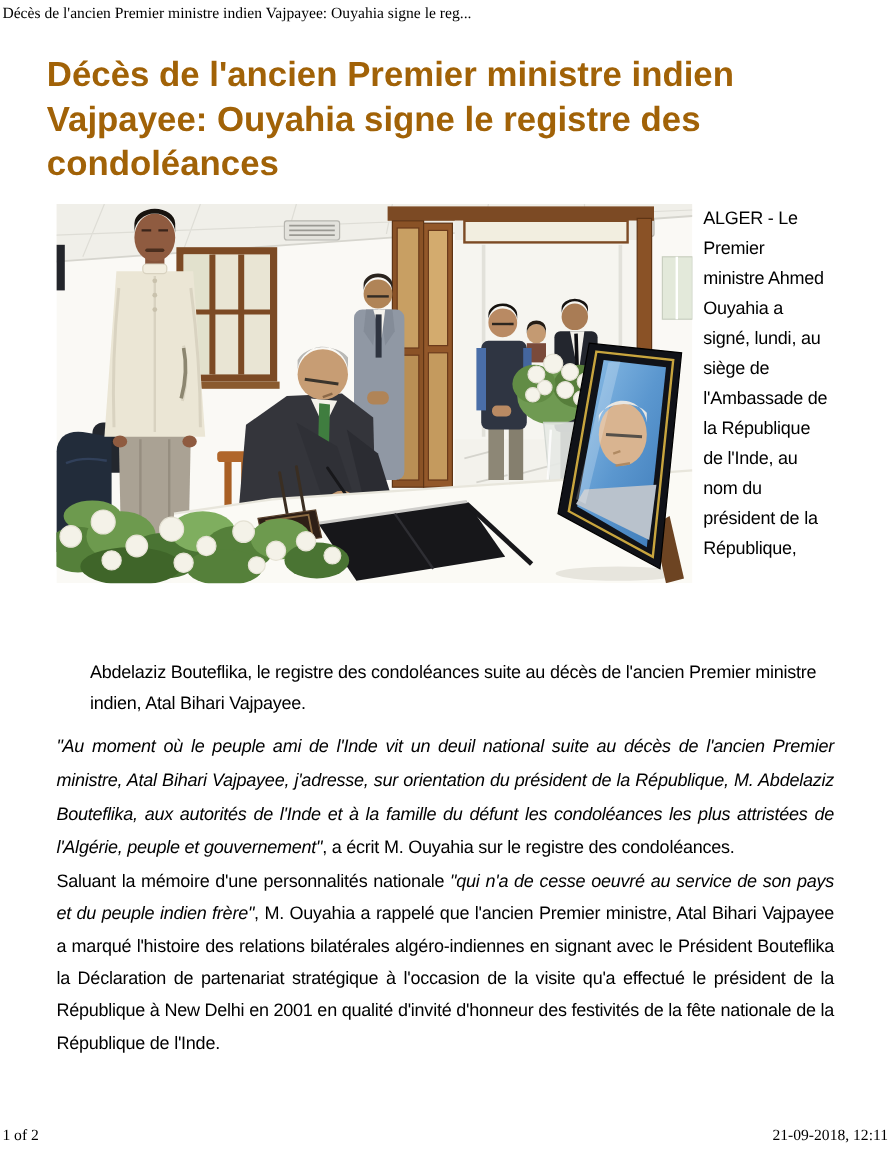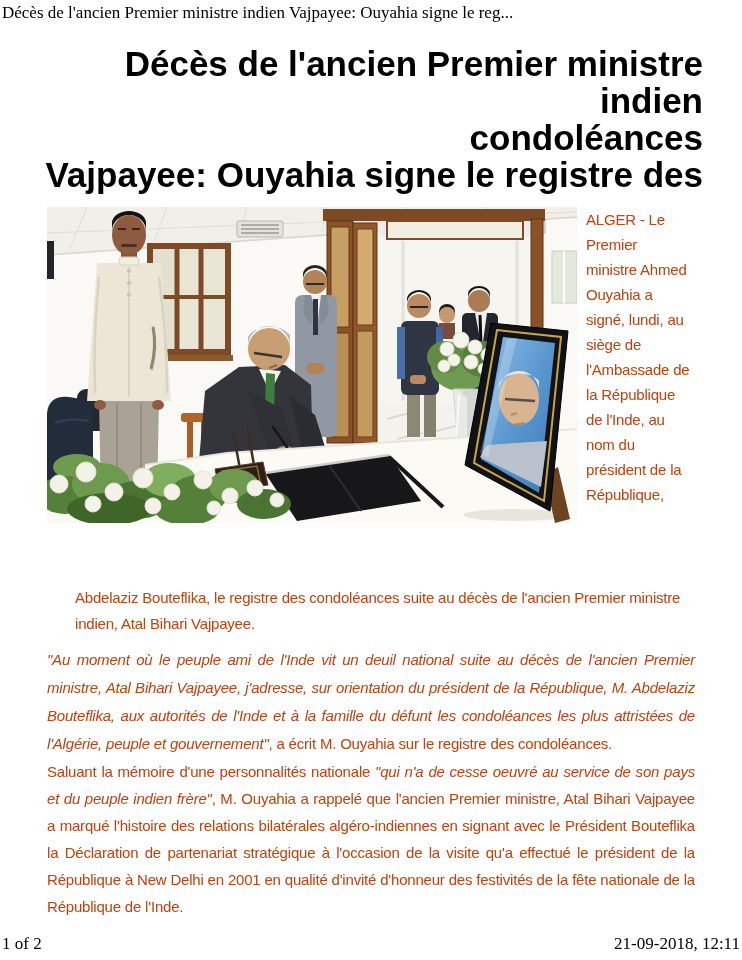--- a/index.html
+++ b/index.html
@@ -1,24 +1,24 @@
 <!DOCTYPE html>
 <html><head>
 <meta charset="utf-8">
 <style>
   html,body{margin:0;padding:0;background:#ffffff;}
   .page{position:relative;width:742px;height:960px;background:#ffffff;overflow:hidden;
         font-family:"Liberation Sans",sans-serif;color:#1f1f1f;}
   .print-chrome{position:absolute;left:2px;right:2px;display:flex;justify-content:space-between;
-        font-family:"Liberation Serif",serif;font-size:17px;color:#000;}
+        font-family:"Liberation Serif",serif;font-size:13px;color:#000;}
   .print-chrome.top{top:3px;}
   .print-chrome.bottom{bottom:6px;}
-  .article-title{margin:45px auto 0;width:664px;text-align:right;font-weight:bold;
-        font-size:35px;line-height:37px;color:#000000;letter-spacing:0px;}
-  .article-body{margin:14px 47px 0 47px;font-size:15px;letter-spacing:-0.2px;color:#c2410c;}
+  .article-title{margin:45px auto 0;width:664px;text-align:left;font-weight:bold;
+        font-size:29px;line-height:37px;color:#a16207;letter-spacing:0px;}
+  .article-body{margin:14px 47px 0 47px;font-size:15px;letter-spacing:-0.2px;color:#000000;}
   .photo-row{display:flex;align-items:flex-start;height:372px;}
   .photo-box{width:530px;height:316px;flex:0 0 auto;}
   .photo-box svg{display:block;}
   .lead-col{width:104px;margin-left:9px;line-height:25px;padding-top:0px;}
   p{margin:0;}
   .lead-rest{margin-top:6px;line-height:26px;margin-left:28px;}
   .quote-para{margin-top:9px;line-height:28px;text-align:justify;}
   .closing-para{line-height:27px;text-align:justify;}
   .it{font-style:italic;}
 </style>
@@ -26,22 +26,22 @@
 <body>
 
 <div class="page">
 
   <div class="print-chrome top">
     <span>Décès de l'ancien Premier ministre indien Vajpayee: Ouyahia signe le reg...</span>
   </div>
 
   <h1 class="article-title">
     <div>Décès de l'ancien Premier ministre indien</div>
+    <div>Vajpayee: Ouyahia signe le registre des</div>
     <div>condoléances</div>
-    <div>Vajpayee: Ouyahia signe le registre des</div>
   </h1>
 
   <div class="article-body">
     <div class="photo-row">
 
       <div class="photo-box">
         <svg width="530" height="316" viewBox="0 0 530 316" role="img" aria-label="Ahmed Ouyahia, assis, signe le registre des condoléances près d'un portrait encadré d'Atal Bihari Vajpayee, de fleurs blanches et de diplomates debout">
           <defs>
             <linearGradient id="bluegrad" x1="0" y1="0" x2="1" y2="1">
               <stop offset="0" stop-color="#8fc0e8"></stop>

